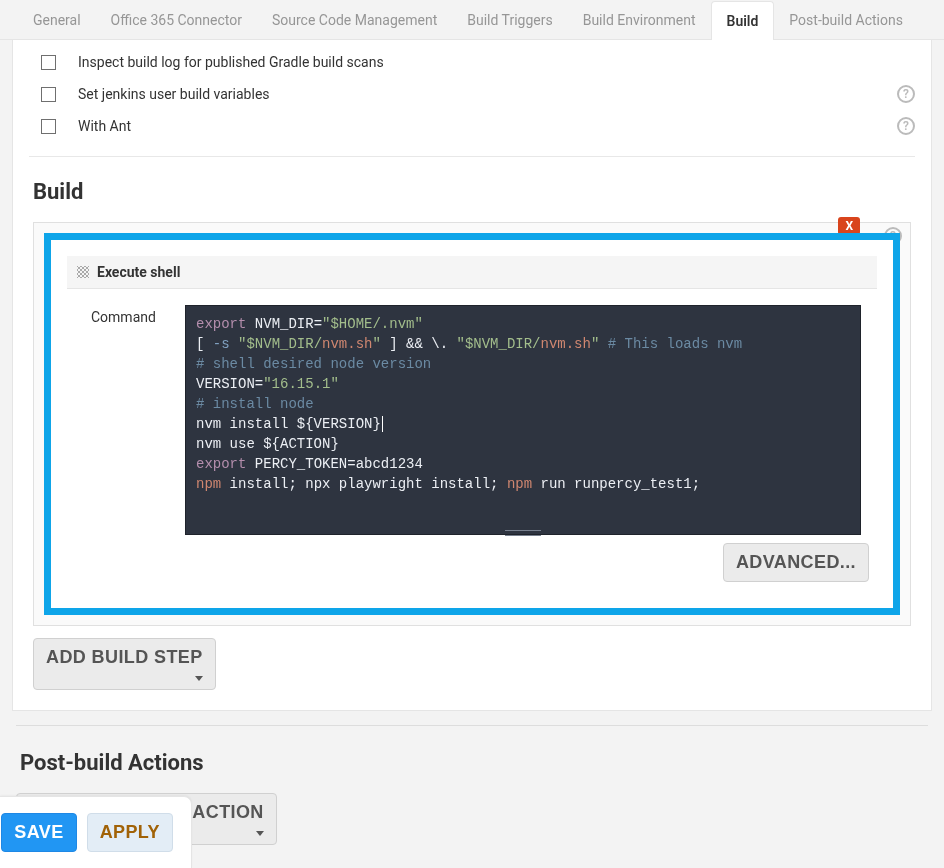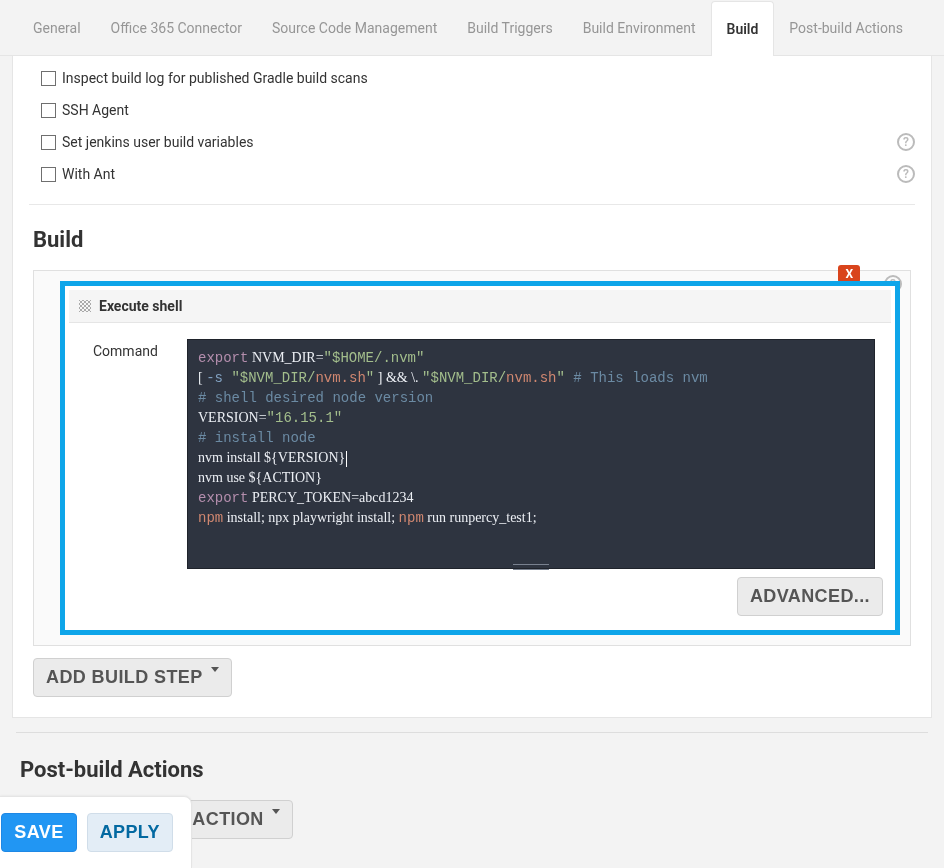--- a/index.html
+++ b/index.html
@@ -7,21 +7,21 @@
     font-family: -apple-system, BlinkMacSystemFont, "Segoe UI", Roboto, Helvetica, Arial, sans-serif;
     background: #f3f3f3;
     color: #333;
     font-size: 14px;
     width: 944px;
     height: 868px;
     overflow: hidden;
     position: relative;
   }
   .tabs-bar {
-    height: 56px;
+    height: 40px;
     background: #f3f3f3;
     border-bottom: 1px solid #e5e5e5;
     display: flex;
     align-items: stretch;
     padding-left: 18px;
   }
   .tab {
     padding: 0 15px;
     display: flex;
     align-items: center;
@@ -44,21 +44,21 @@
   }
   .env-section {
     border: 1px solid #e5e5e5;
     border-top: none;
     background: #fff;
     padding: 6px 16px 16px 16px;
   }
   .checkbox-row {
     display: flex;
     align-items: center;
-    gap: 6px;
+    gap: 22px;
     padding: 8px 12px;
     position: relative;
   }
   .checkbox-row input[type="checkbox"] {
     width: 15px;
     height: 15px;
     appearance: none;
     border: 1.5px solid #6f6f6f;
     background: #fff;
     cursor: pointer;
@@ -106,25 +106,24 @@
     top: -6px;
     background: #d9441c;
     color: #fff;
     font-size: 12px;
     font-weight: 700;
     padding: 2px 7px;
     border-radius: 3px;
     cursor: pointer;
   }
   .step-box {
-    border: 5px solid #0ea5e9;
-    background: #fff;
-    padding: 4px;
-    position: relative;
-    margin-left: 16px;
+    border: 7px solid #0ea5e9;
+    background: #fff;
+    padding: 16px;
+    position: relative;
   }
   .step-header {
     background: #f5f5f5;
     border-bottom: 1px solid #e5e5e5;
     padding: 8px 10px;
     display: flex;
     align-items: center;
     gap: 8px;
     position: relative;
   }
@@ -165,21 +164,21 @@
     line-height: 20px;
     min-height: 220px;
     position: relative;
     border: 1px solid #1f232b;
   }
   .code-area .kw { color: #b48ead; }
   .code-area .id { color: #81a1c1; }
   .code-area .str { color: #a3be8c; }
   .code-area .cmt { color: #6b8aa3; }
   .code-area .orange { color: #d08770; }
-  .code-area .white { color: #eceff4; font-family: Liberation Serif, serif; }
+  .code-area .white { color: #eceff4; }
   .caret-line::after {
     content: "";
     display: inline-block;
     width: 1px;
     height: 16px;
     background: #fff;
     vertical-align: middle;
     margin-left: 1px;
   }
   .resizer {
@@ -213,22 +212,23 @@
     font-weight: 700;
     color: #555;
     cursor: pointer;
     letter-spacing: 0.4px;
   }
   .add-step-row {
     padding: 12px 4px 4px 4px;
   }
   .btn-dd {
     display: inline-flex;
-    align-items: flex-start;
+    align-items: flex-end;
     gap: 8px;
+    flex-direction: column;
   }
   .caret-down {
     width: 0; height: 0;
     border-left: 4px solid transparent;
     border-right: 4px solid transparent;
     border-top: 5px solid #555;
   }
   .post-section {
     padding: 10px 4px 4px 4px;
   }
@@ -253,45 +253,41 @@
     justify-content: flex-end;
   }
   .btn-save {
     background: #2196f3;
     border: 1px solid #1e88e5;
     color: #fff;
   }
   .btn-apply {
     background: #e3edf6;
     border: 1px solid #d0dde9;
-    color: #0369a1;
+    color: #a16207;
   }
 </style>
 </head>
 <body>
 
 <div class="tabs-bar">
   <div class="tab">General</div>
   <div class="tab">Office 365 Connector</div>
   <div class="tab">Source Code Management</div>
   <div class="tab">Build Triggers</div>
   <div class="tab">Build Environment</div>
   <div class="tab active">Build</div>
   <div class="tab">Post-build Actions</div>
 </div>
 
 <div class="content">
   <div class="env-section">
     <div class="checkbox-row">
       <input type="checkbox" style="">
       <label>Inspect build log for published Gradle build scans</label>
-    </div>
-    <div class="checkbox-row">
-      <input type="checkbox" style="">
-      <label>SSH Agent</label>
     </div>
     <div class="checkbox-row">
       <input type="checkbox" style="">
       <label>Set jenkins user build variables</label>
       <span class="help-icon">?</span>
     </div>
     <div class="checkbox-row">
       <input type="checkbox" style="">
       <label>With Ant</label>
       <span class="help-icon">?</span>

